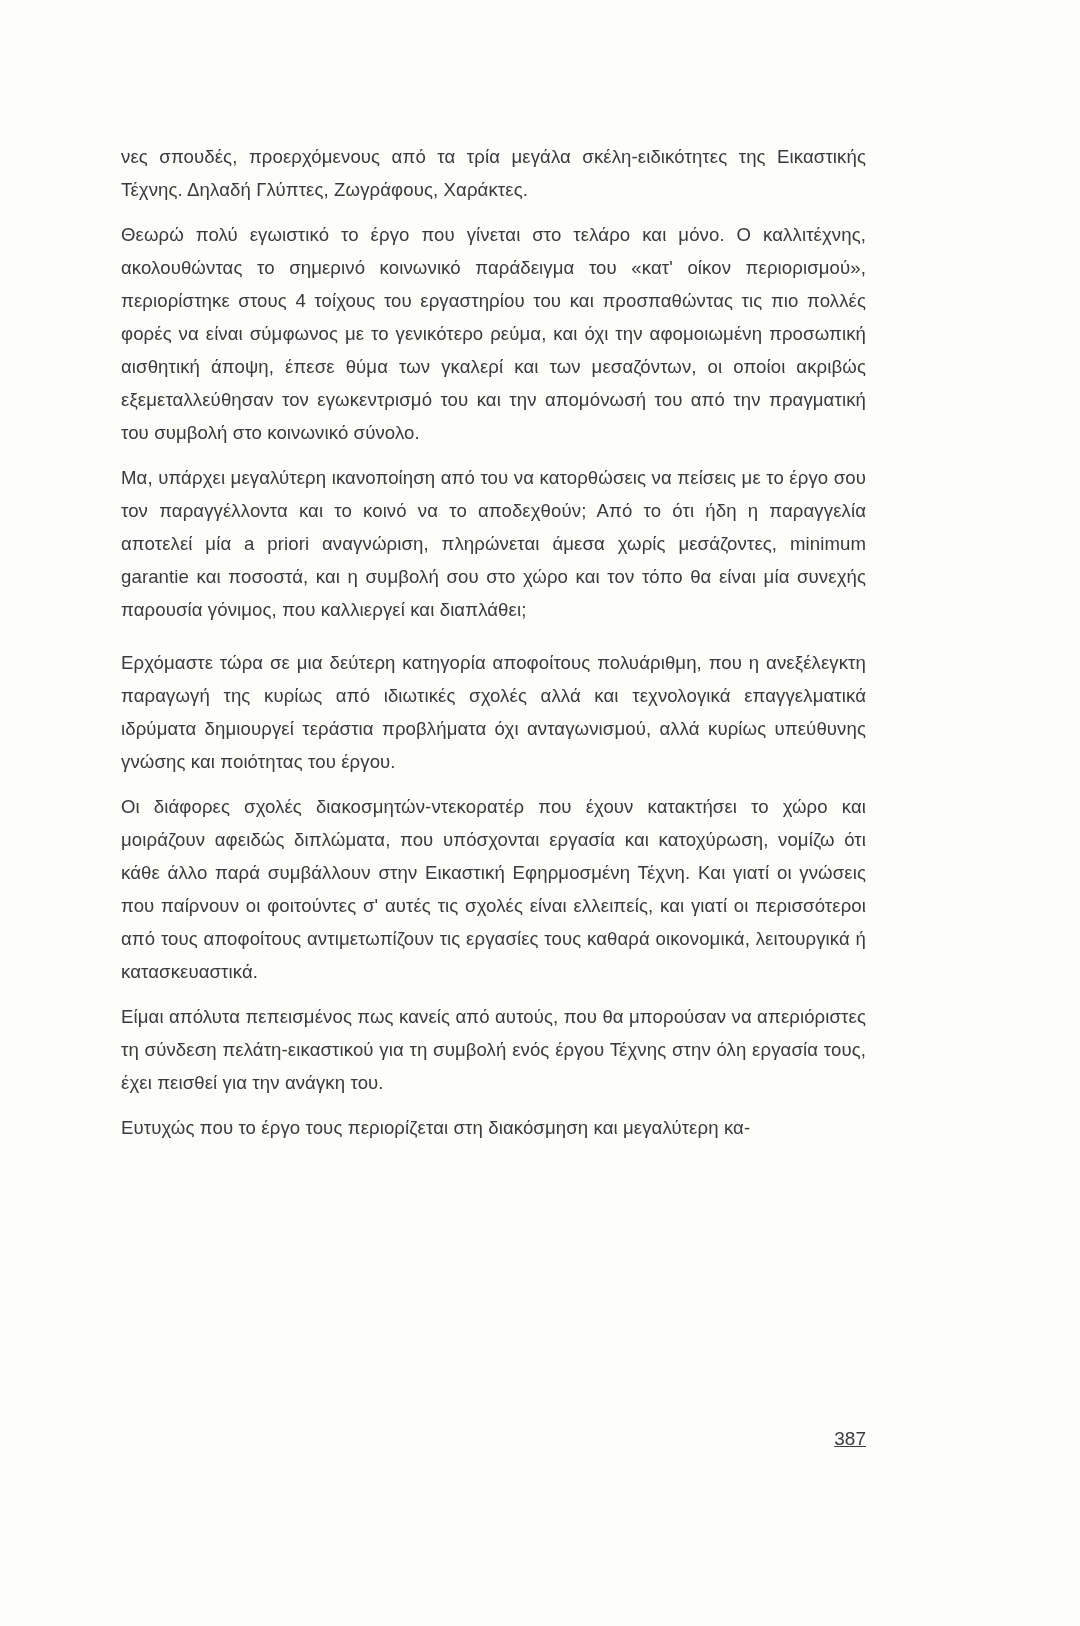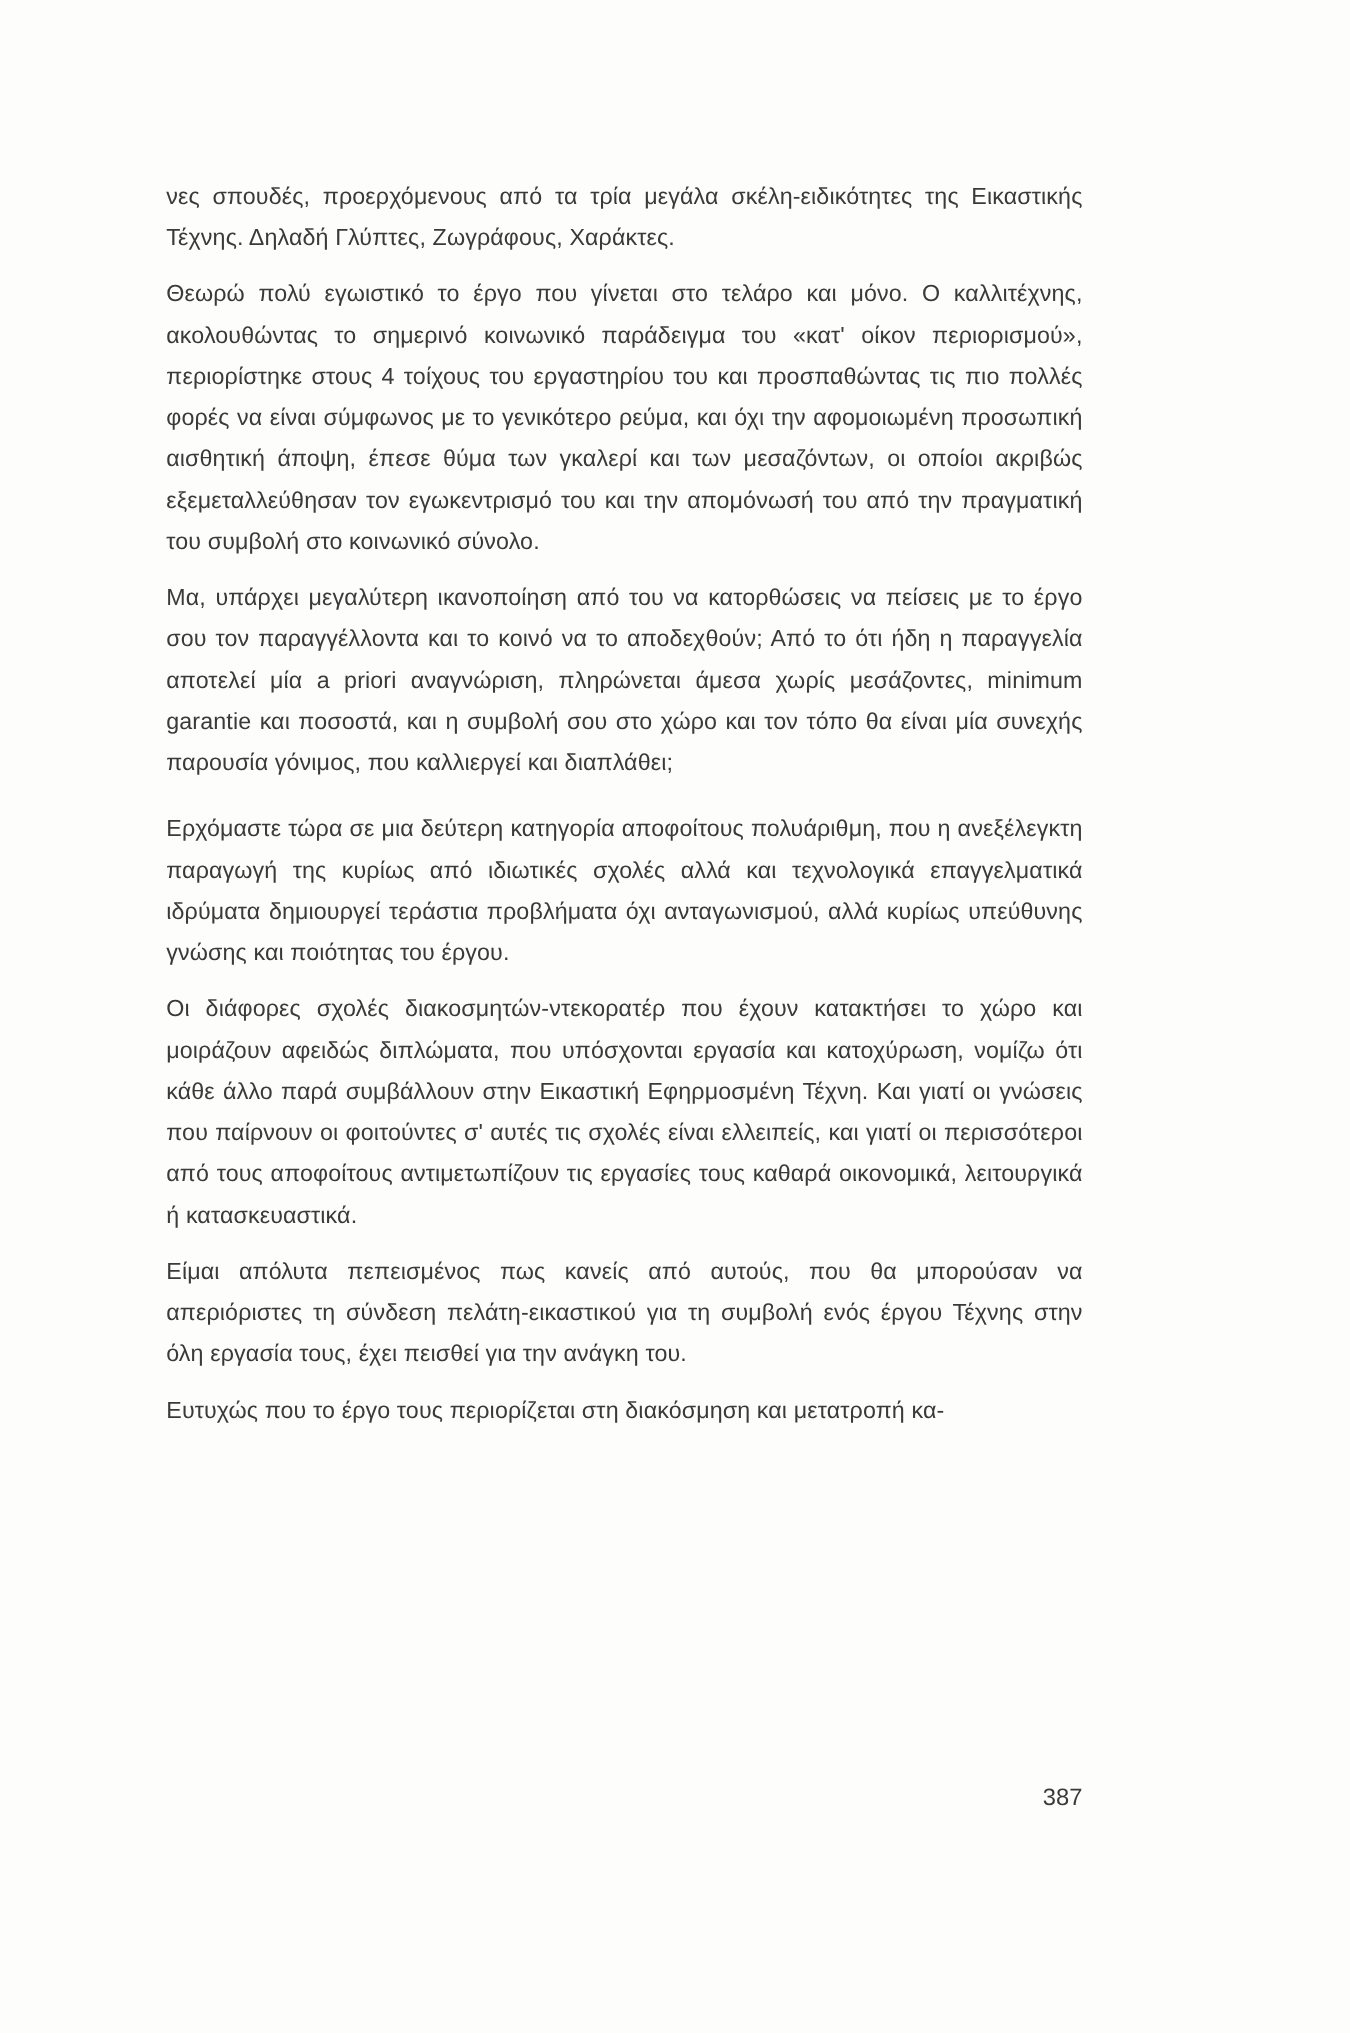--- a/index.html
+++ b/index.html
@@ -13,39 +13,40 @@
   }
   .page {
     position: absolute;
     left: 121px; top: 140px;
     width: 745px;
   }
   .para {
     font-size: 18.6px;
     line-height: 33px;
     text-align: justify;
-    margin: 0 0 12px 12px;
+    margin: 0 0 12px 0;
     letter-spacing: 0.1px;
   }
   .para.gap-before { margin-top: 20px; }
   .page-number {
     position: absolute;
     left: 806px; top: 1428px;
     width: 60px;
     text-align: right;
     font-size: 19px;
     color: #3a3a3a;
+    text-decoration: underline;
   }
 </style>
 </head>
 <body>
 
 <div class="page">
   <p class="para">νες σπουδές, προερχόμενους από τα τρία μεγάλα σκέλη-ειδικότητες της Εικαστικής Τέχνης. Δηλαδή Γλύπτες, Ζωγράφους, Χαράκτες.</p>
   <p class="para">Θεωρώ πολύ εγωιστικό το έργο που γίνεται στο τελάρο και μόνο. Ο καλλιτέχνης, ακολουθώντας το σημερινό κοινωνικό παράδειγμα του «κατ' οίκον περιορισμού», περιορίστηκε στους 4 τοίχους του εργαστηρίου του και προσπαθώντας τις πιο πολλές φορές να είναι σύμφωνος με το γενικότερο ρεύμα, και όχι την αφομοιωμένη προσωπική αισθητική άποψη, έπεσε θύμα των γκαλερί και των μεσαζόντων, οι οποίοι ακριβώς εξεμεταλλεύθησαν τον εγωκεντρισμό του και την απομόνωσή του από την πραγματική του συμβολή στο κοινωνικό σύνολο.</p>
   <p class="para">Μα, υπάρχει μεγαλύτερη ικανοποίηση από του να κατορθώσεις να πείσεις με το έργο σου τον παραγγέλλοντα και το κοινό να το αποδεχθούν; Από το ότι ήδη η παραγγελία αποτελεί μία a priori αναγνώριση, πληρώνεται άμεσα χωρίς μεσάζοντες, minimum garantie και ποσοστά, και η συμβολή σου στο χώρο και τον τόπο θα είναι μία συνεχής παρουσία γόνιμος, που καλλιεργεί και διαπλάθει;</p>
   <p class="para gap-before">Ερχόμαστε τώρα σε μια δεύτερη κατηγορία αποφοίτους πολυάριθμη, που η ανεξέλεγκτη παραγωγή της κυρίως από ιδιωτικές σχολές αλλά και τεχνολογικά επαγγελματικά ιδρύματα δημιουργεί τεράστια προβλήματα όχι ανταγωνισμού, αλλά κυρίως υπεύθυνης γνώσης και ποιότητας του έργου.</p>
   <p class="para">Οι διάφορες σχολές διακοσμητών-ντεκορατέρ που έχουν κατακτήσει το χώρο και μοιράζουν αφειδώς διπλώματα, που υπόσχονται εργασία και κατοχύρωση, νομίζω ότι κάθε άλλο παρά συμβάλλουν στην Εικαστική Εφηρμοσμένη Τέχνη. Και γιατί οι γνώσεις που παίρνουν οι φοιτούντες σ' αυτές τις σχολές είναι ελλειπείς, και γιατί οι περισσότεροι από τους αποφοίτους αντιμετωπίζουν τις εργασίες τους καθαρά οικονομικά, λειτουργικά ή κατασκευαστικά.</p>
   <p class="para">Είμαι απόλυτα πεπεισμένος πως κανείς από αυτούς, που θα μπορούσαν να απεριόριστες τη σύνδεση πελάτη-εικαστικού για τη συμβολή ενός έργου Τέχνης στην όλη εργασία τους, έχει πεισθεί για την ανάγκη του.</p>
-  <p class="para">Ευτυχώς που το έργο τους περιορίζεται στη διακόσμηση και μετατροπή κα-</p>
+  <p class="para">Ευτυχώς που το έργο τους περιορίζεται στη διακόσμηση και μεγαλύτερη κα-</p>
 </div>
 
 <div class="page-number">387</div>
 
 </body></html>

